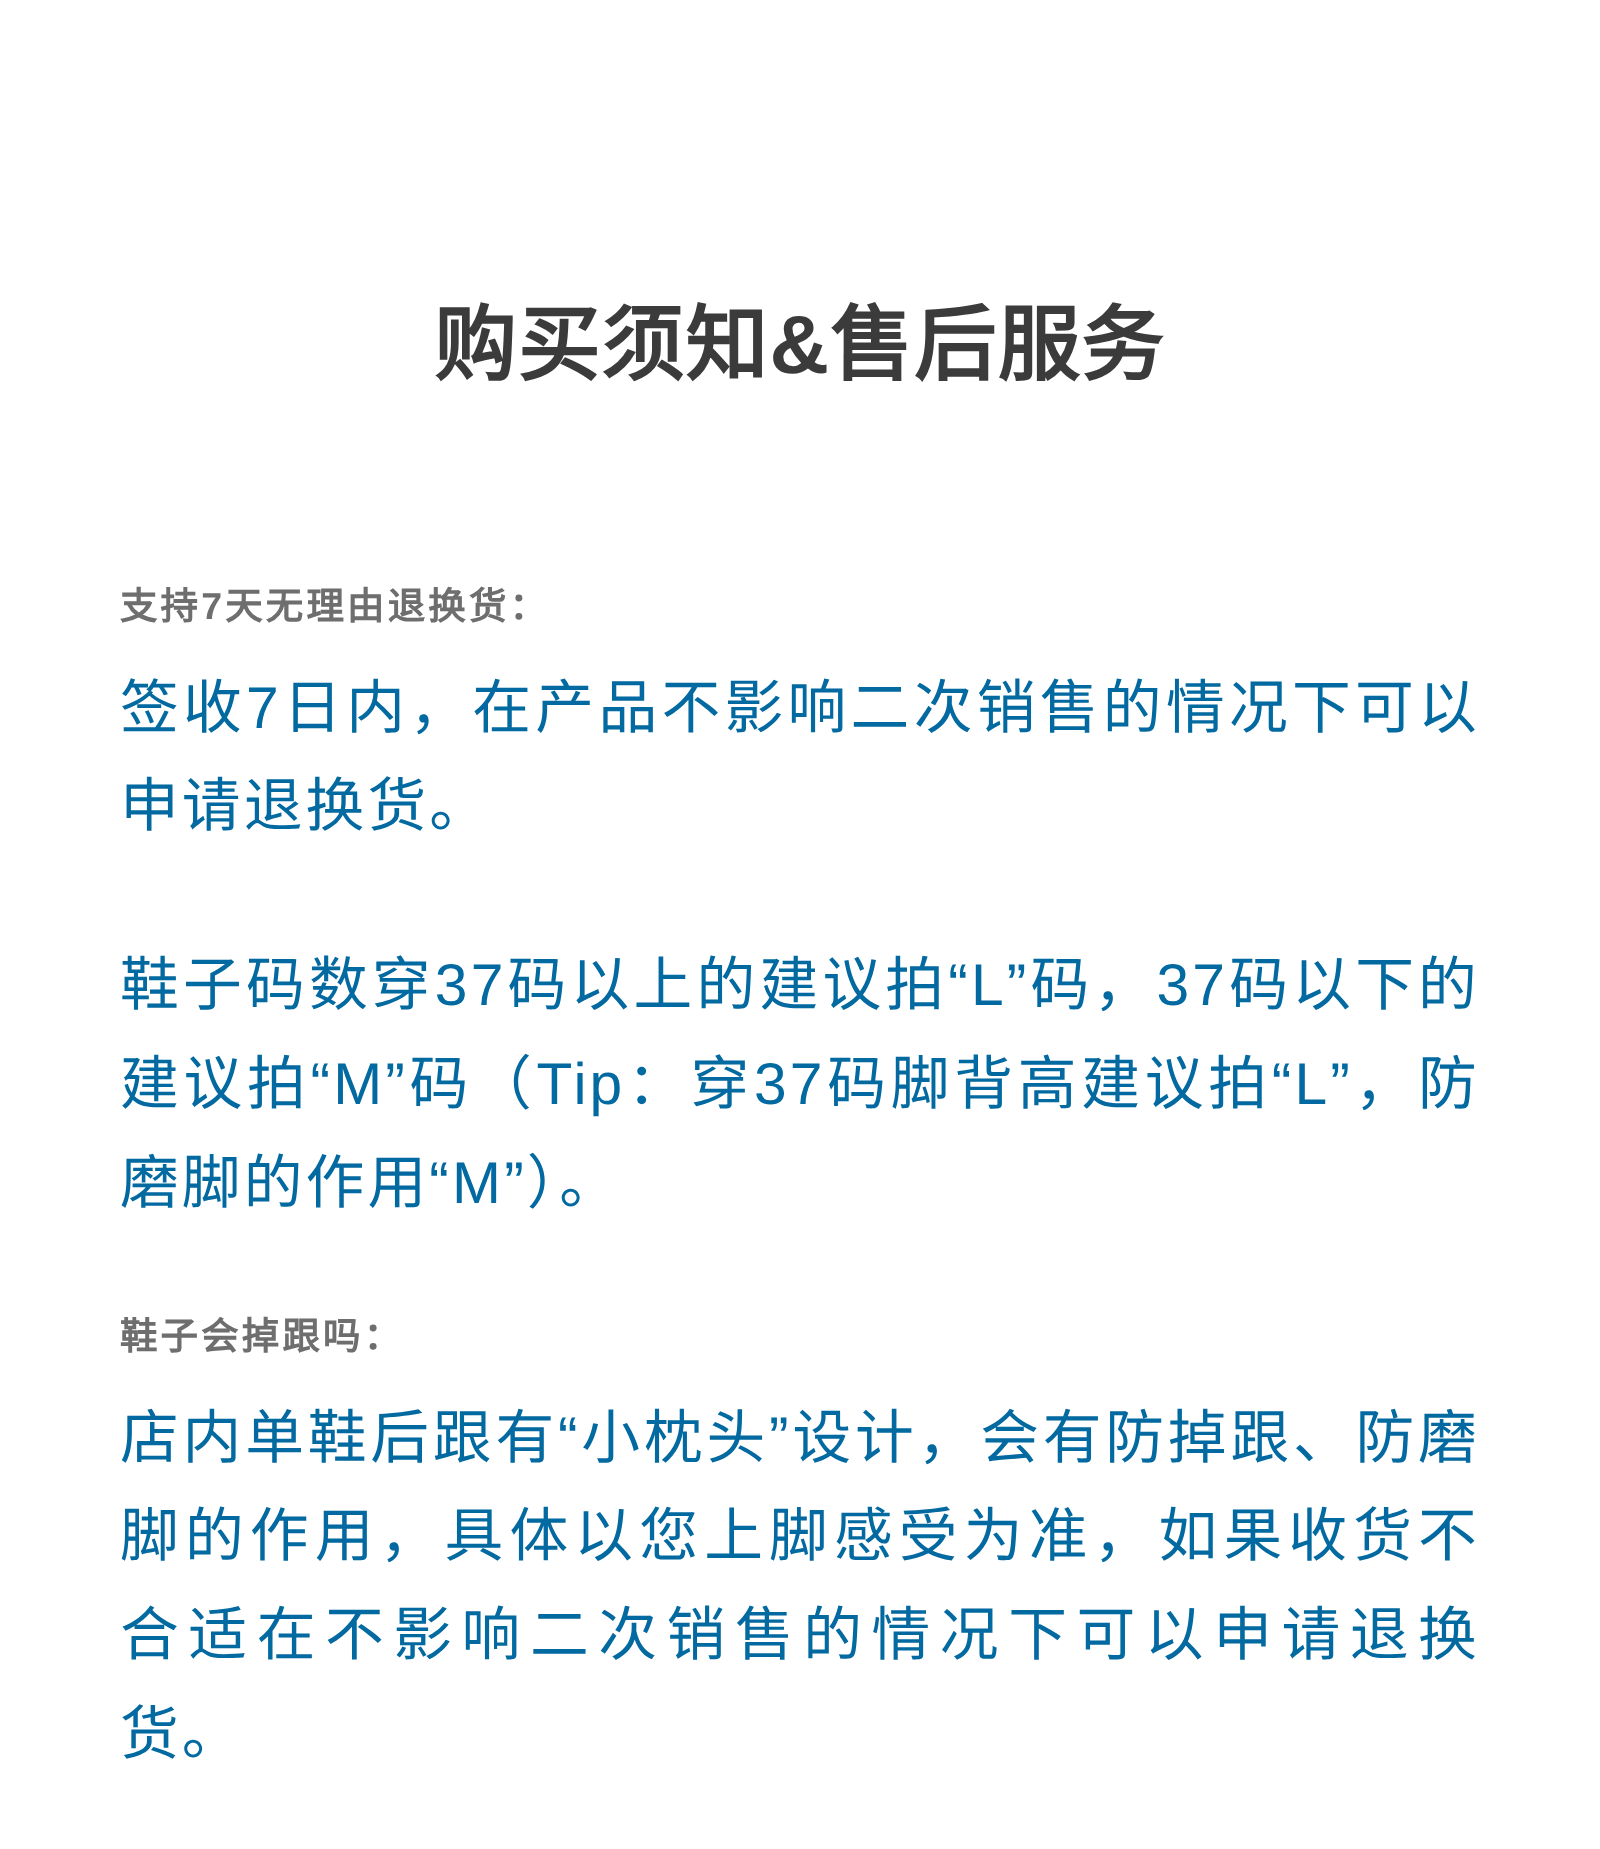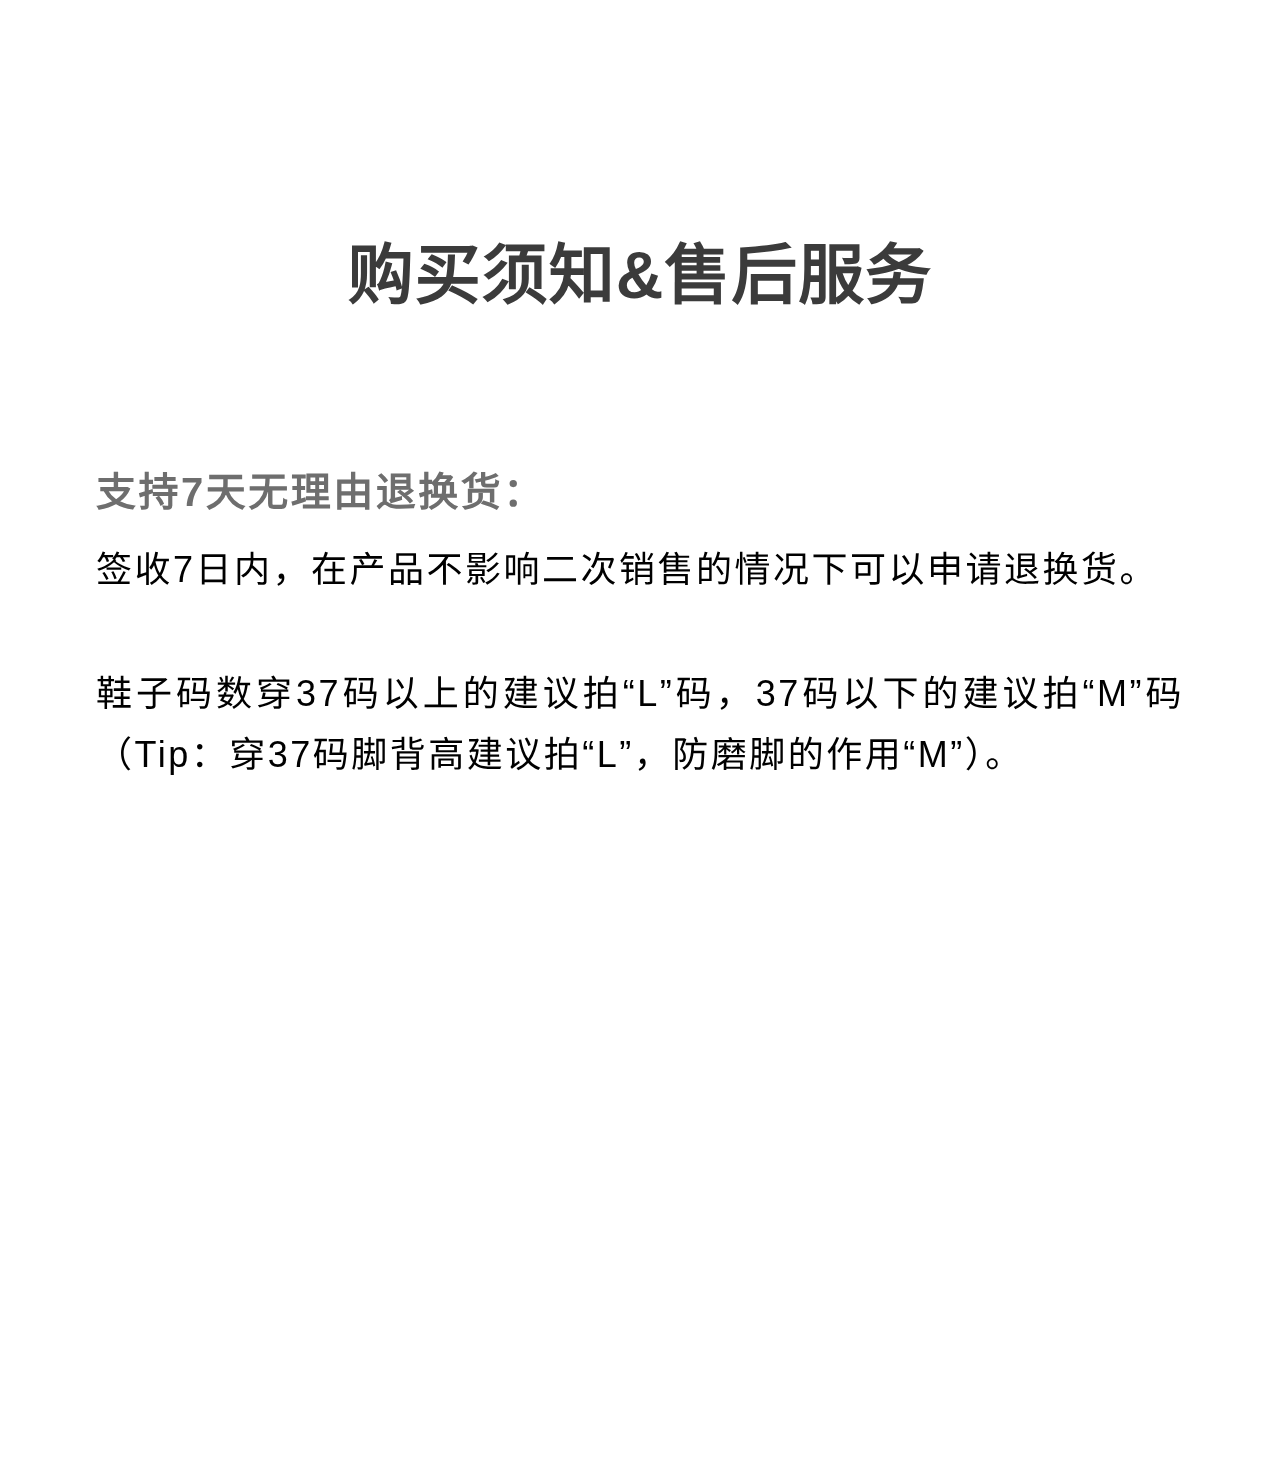--- a/index.html
+++ b/index.html
@@ -34,31 +34,31 @@
     margin-top: 152px;
     padding: 0 96px 0 96px;
   }
   .section {
     margin-bottom: 64px;
   }
   .section:last-child {
     margin-bottom: 0;
   }
   .section-heading {
-    font-size: 40px;
+    font-size: 30px;
     font-weight: 700;
     color: #6e6e6e;
     letter-spacing: 2.5px;
     line-height: 1.3;
     margin: 0 0 22px 0;
   }
   .section-body {
-    font-size: 36px;
+    font-size: 47px;
     font-weight: 400;
-    color: #000000;
+    color: #0369a1;
     letter-spacing: 2.5px;
     line-height: 1.68;
     margin: 0;
     max-width: 1095px;
     text-align: justify;
     text-justify: inter-character;
   }
 </style>
 </head>
 <body>
@@ -71,15 +71,19 @@
 
     <div class="section">
       <div class="section-heading">支持7天无理由退换货：</div>
       <p class="section-body">签收7日内，在产品不影响二次销售的情况下可以申请退换货。</p>
     </div>
 
     <div class="section">
       <p class="section-body">鞋子码数穿37码以上的建议拍“L”码，37码以下的建议拍“M”码（Tip：穿37码脚背高建议拍“L”，防磨脚的作用“M”）。</p>
     </div>
 
+    <div class="section">
+      <div class="section-heading">鞋子会掉跟吗：</div>
+      <p class="section-body">店内单鞋后跟有“小枕头”设计，会有防掉跟、防磨脚的作用，具体以您上脚感受为准，如果收货不合适在不影响二次销售的情况下可以申请退换货。</p>
+    </div>
 
   </div>
 </div>
 
 </body></html>

